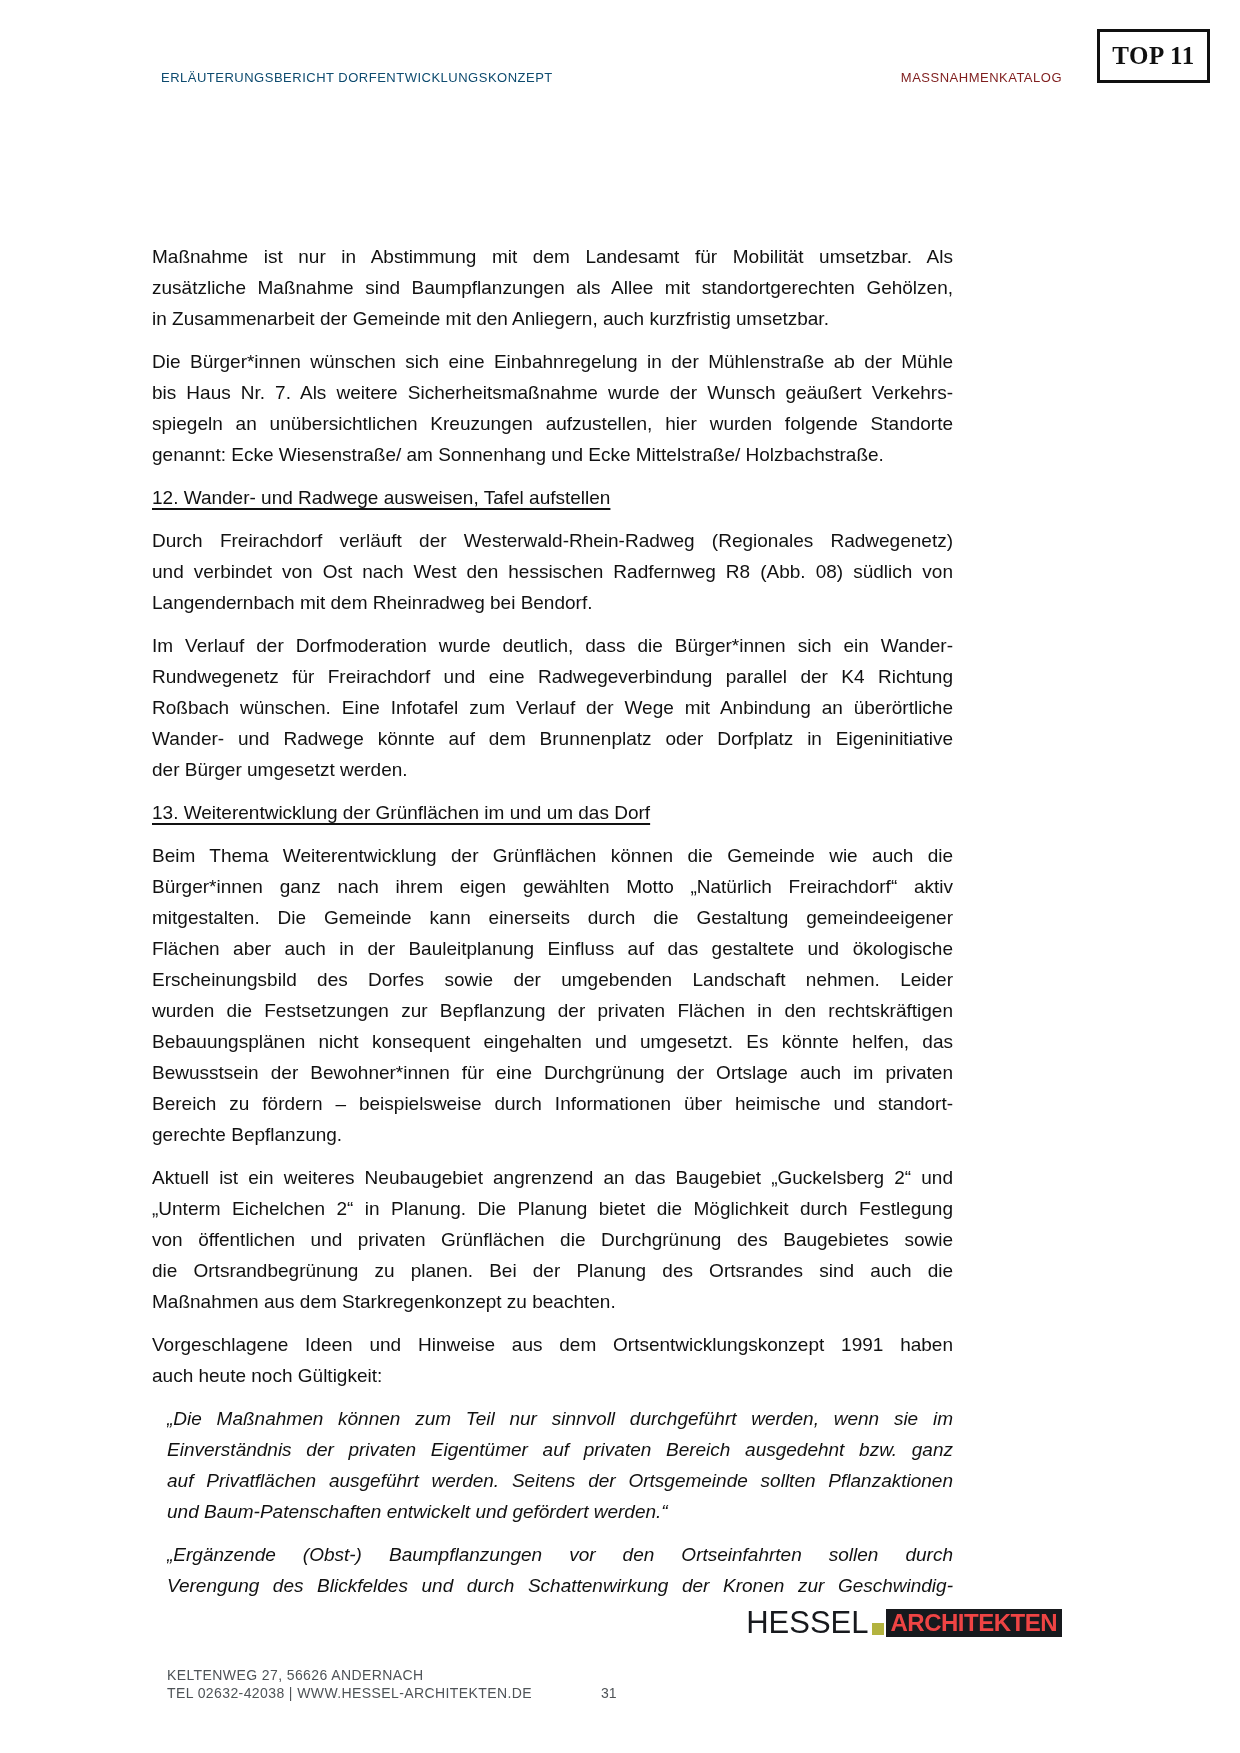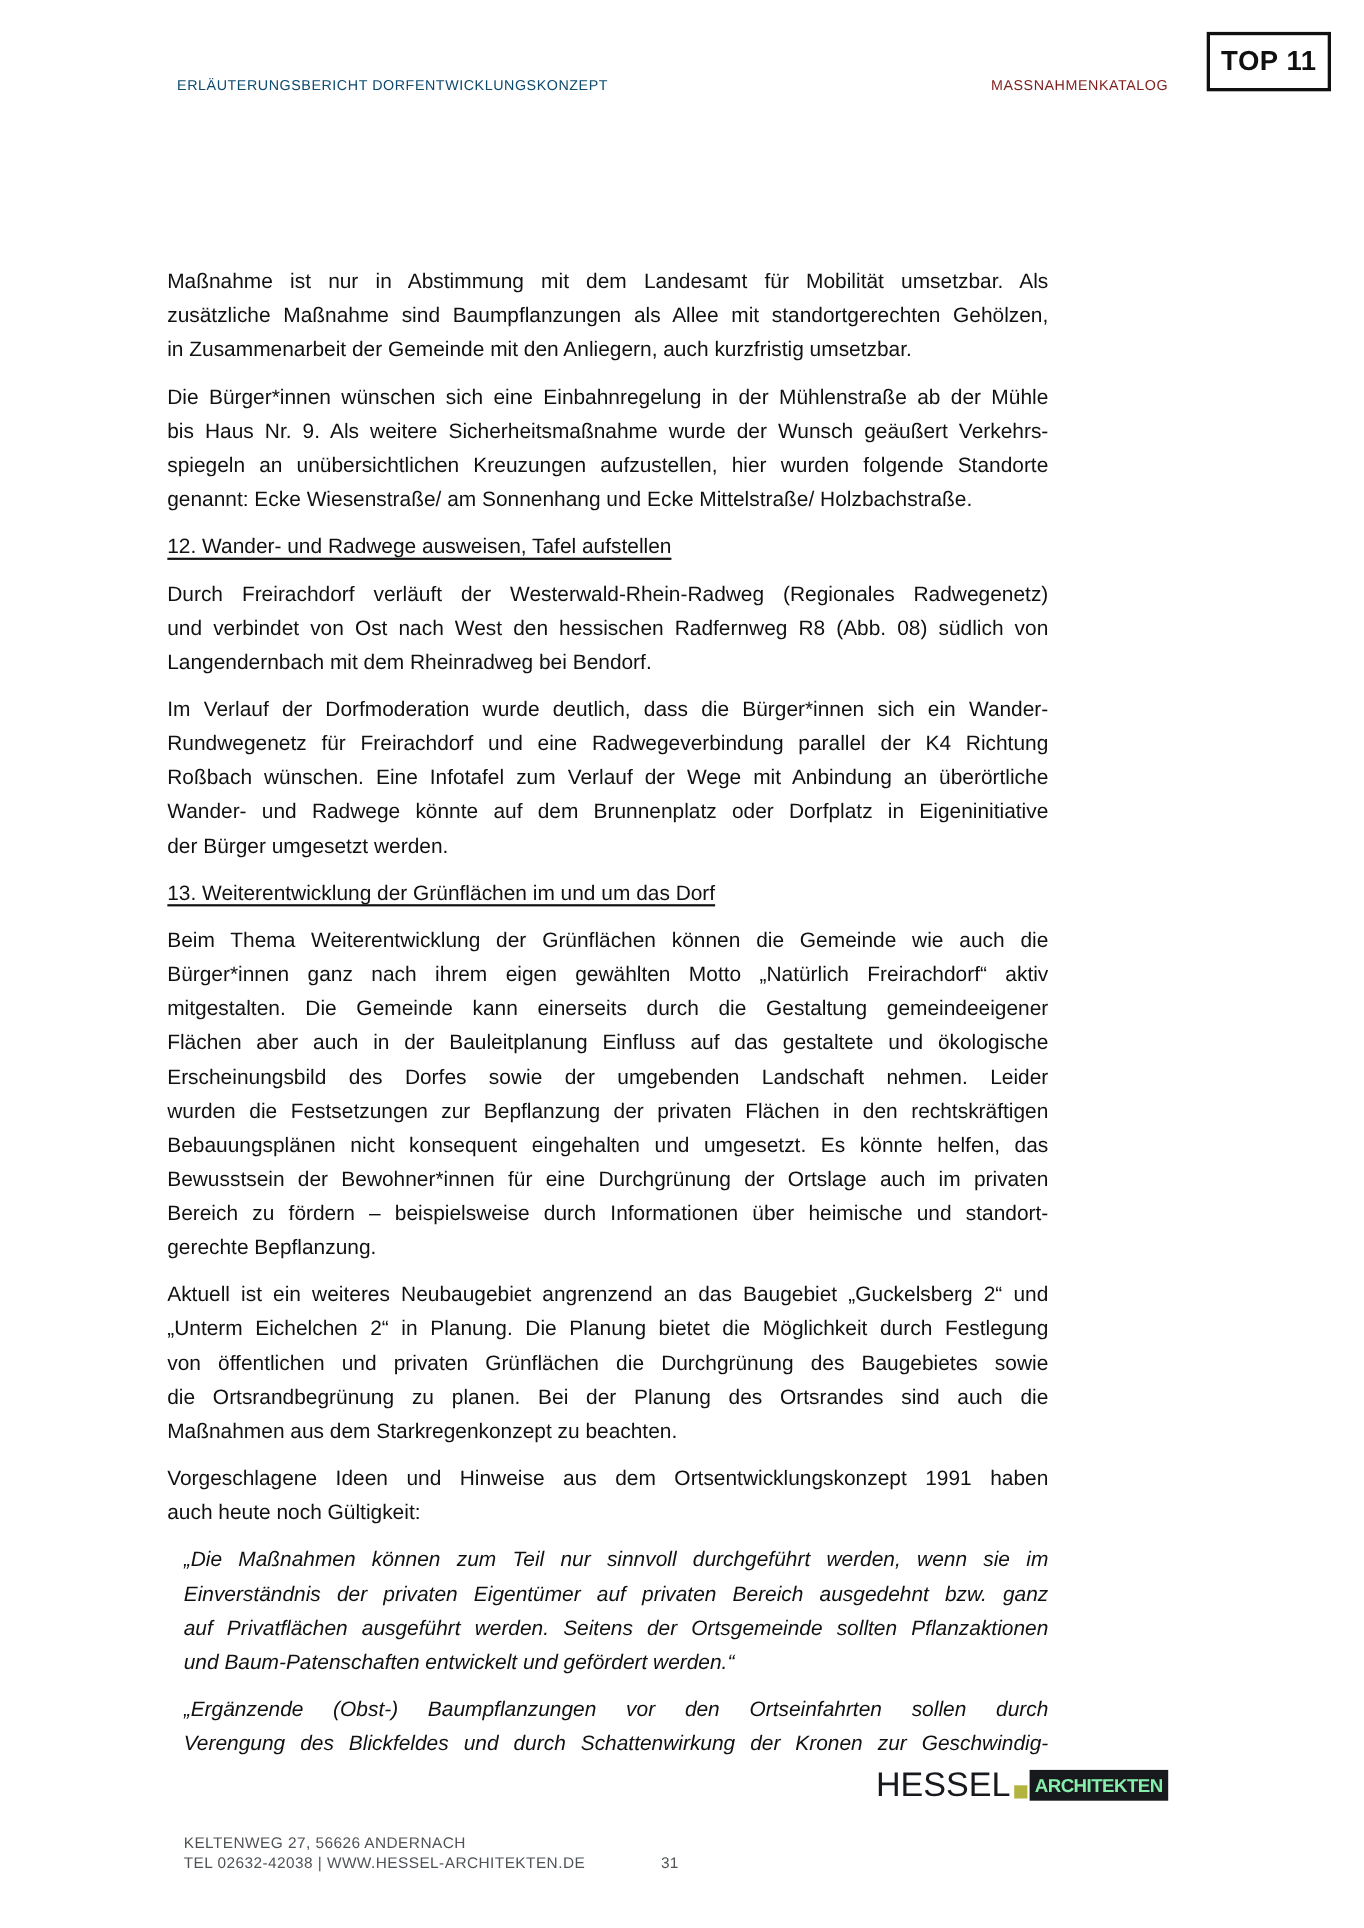--- a/index.html
+++ b/index.html
@@ -25,20 +25,21 @@
     position:absolute; right:178px; top:70px;
     font-size:13px; letter-spacing:0.5px;
     color:#7f1d1d; white-space:nowrap;
   }
   .top-badge {
     position:absolute; left:1097px; top:29px;
     width:113px; height:54px;
     border:3px solid #101010;
     display:flex; align-items:center; justify-content:center;
     background:#ffffff;
+    font-family:Liberation Serif, serif;
   }
   .top-badge-label {
     font-size:25px; font-weight:700; color:#101010; letter-spacing:0.5px;
   }
 
   
   .content {
     position:absolute; left:152px; top:241px; width:801px;
     font-size:19px;
   }
@@ -85,21 +86,21 @@
   .logo-dot {
     width:12px; height:12px; background:#b3b33f;
     display:inline-block; margin:0 2px 2px 3px;
   }
   .logo-arch {
     background:#17191d; height:28px;
     display:flex; align-items:center;
     padding:0 5px; margin-bottom:0;
   }
   .logo-arch-inner {
-    color:#86efac; font-size:17px; font-weight:700;
+    color:#ef4444; font-size:24px; font-weight:700;
     letter-spacing:-0.5px; line-height:1; white-space:nowrap;
   }
 </style>
 </head>
 <body>
 
 <div class="page">
 
   <div class="header-left">ERLÄUTERUNGSBERICHT DORFENTWICKLUNGSKONZEPT</div>
 
@@ -110,21 +111,21 @@
   </div>
 
   <div class="content" id="content">
       <div class="block para">
         <div class="line">Maßnahme ist nur in Abstimmung mit dem Landesamt für Mobilität umsetzbar. Als</div>
         <div class="line">zusätzliche Maßnahme sind Baumpflanzungen als Allee mit standortgerechten Gehölzen,</div>
         <div class="line last">in Zusammenarbeit der Gemeinde mit den Anliegern, auch kurzfristig umsetzbar.</div>
       </div>
       <div class="block para">
         <div class="line">Die Bürger*innen wünschen sich eine Einbahnregelung in der Mühlenstraße ab der Mühle</div>
-        <div class="line">bis Haus Nr. 9. Als weitere Sicherheitsmaßnahme wurde der Wunsch geäußert Verkehrs-</div>
+        <div class="line">bis Haus Nr. 7. Als weitere Sicherheitsmaßnahme wurde der Wunsch geäußert Verkehrs-</div>
         <div class="line">spiegeln an unübersichtlichen Kreuzungen aufzustellen, hier wurden folgende Standorte</div>
         <div class="line last">genannt: Ecke Wiesenstraße/ am Sonnenhang und Ecke Mittelstraße/ Holzbachstraße.</div>
       </div>
       <div class="block heading">
         <div class="line last">12. Wander- und Radwege ausweisen, Tafel aufstellen</div>
       </div>
       <div class="block para">
         <div class="line">Durch Freirachdorf verläuft der Westerwald-Rhein-Radweg (Regionales Radwegenetz)</div>
         <div class="line">und verbindet von Ost nach West den hessischen Radfernweg R8 (Abb. 08) südlich von</div>
         <div class="line last">Langendernbach mit dem Rheinradweg bei Bendorf.</div>

